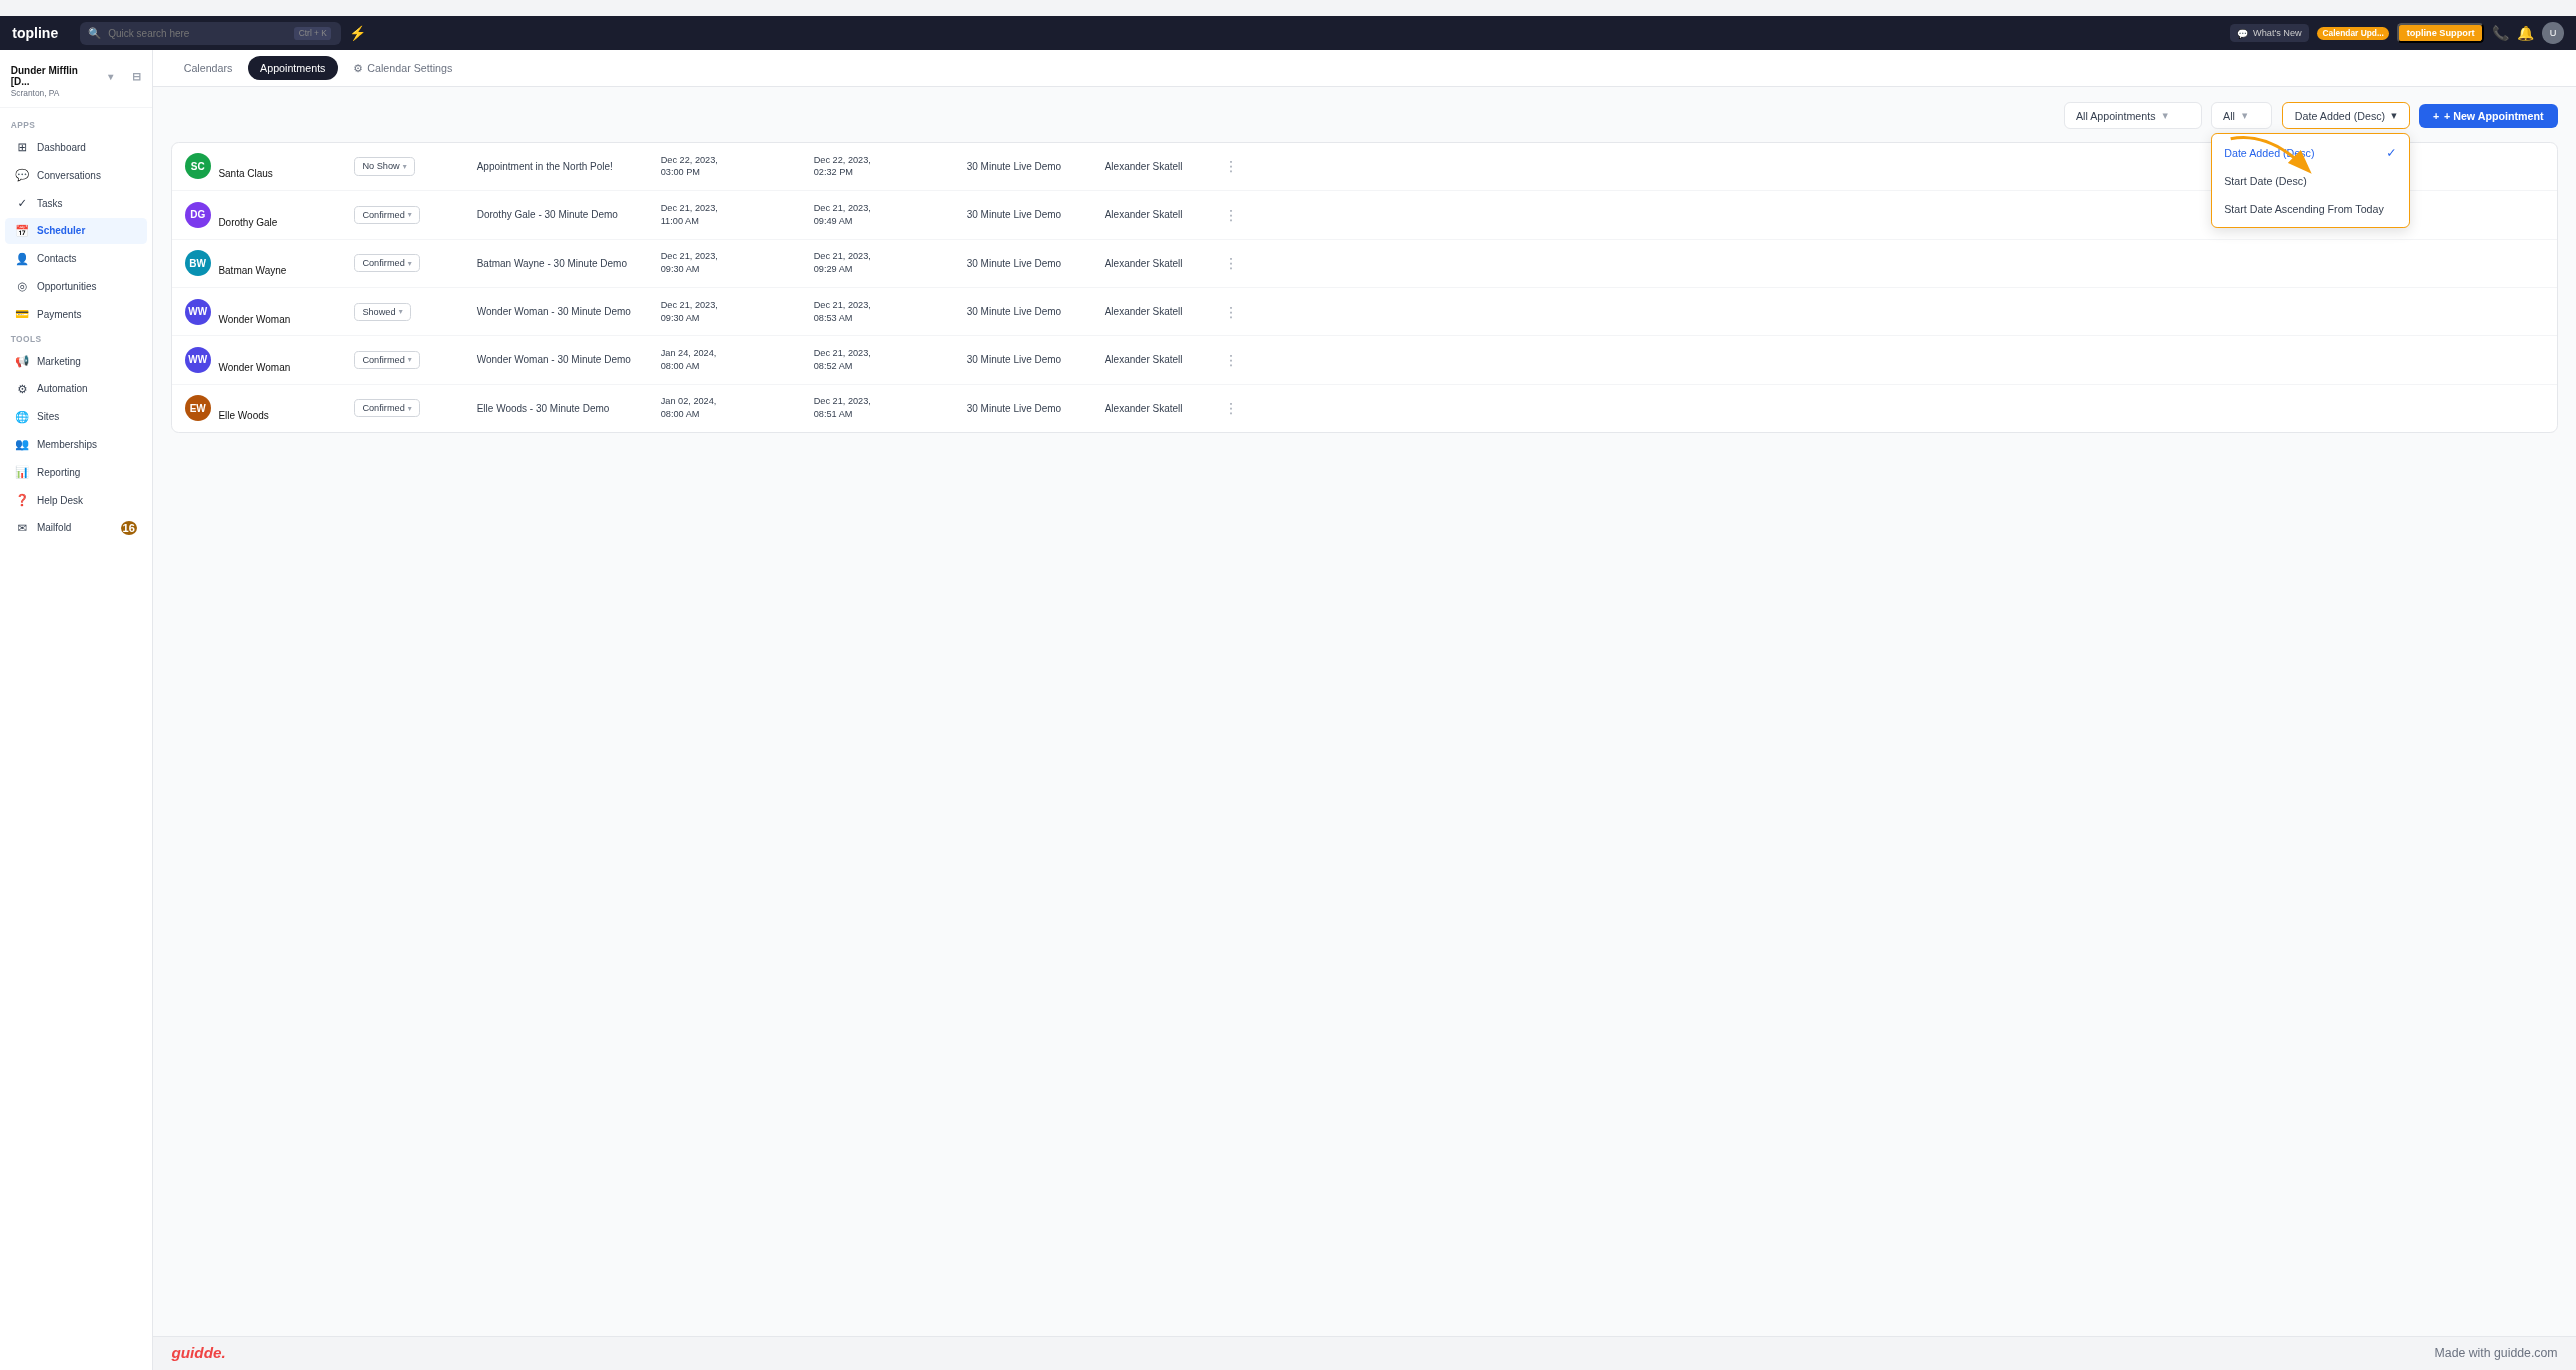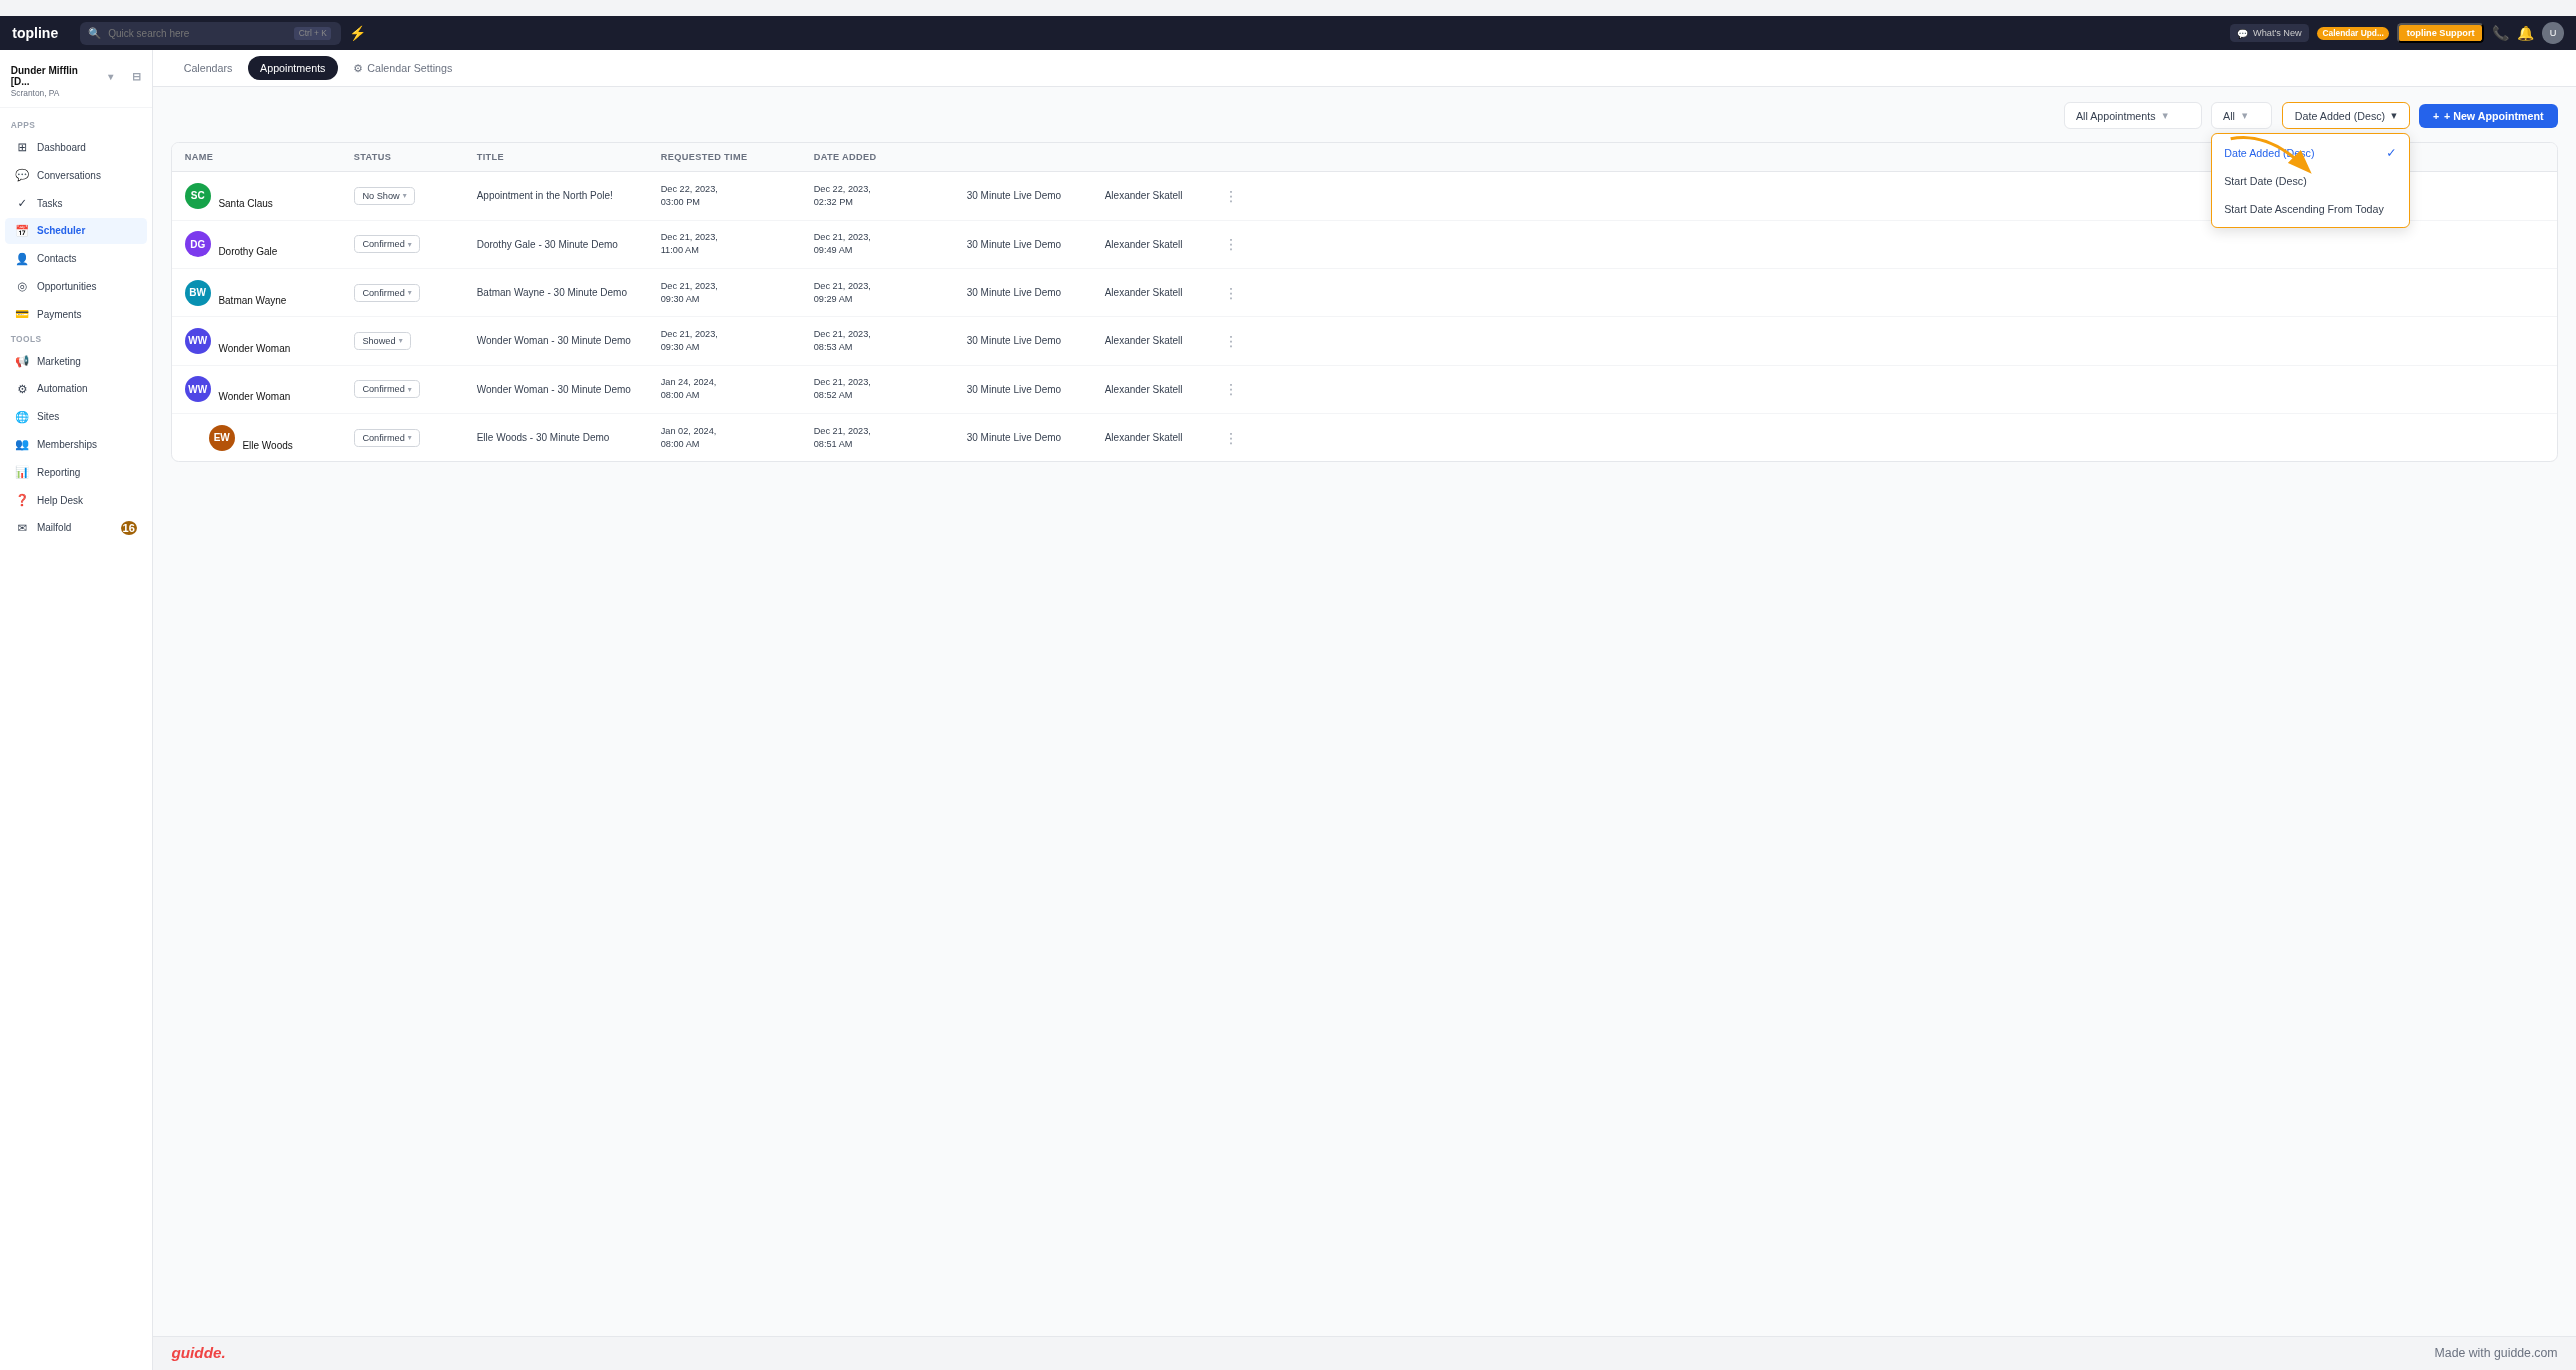--- a/index.html
+++ b/index.html
@@ -559,30 +559,20 @@
           <defs>
             <marker id="arrowhead" markerWidth="8" markerHeight="6" refX="6" refY="3" orient="auto">
               <polygon points="0 0, 8 3, 0 6" fill="#f59e0b"></polygon>
             </marker>
           </defs>
           <path d="M 10 10 Q 60 0 110 50" stroke="#f59e0b" stroke-width="4" fill="none" marker-end="url(#arrowhead)"></path>
         </svg>
       </div>
 
       <div class="appt-table">
-        <div class="appt-table-header">
-          <div class="appt-table-header-cell">Name</div>
-          <div class="appt-table-header-cell">Status</div>
-          <div class="appt-table-header-cell">Title</div>
-          <div class="appt-table-header-cell">Requested Time</div>
-          <div class="appt-table-header-cell">Date Added</div>
-          <div class="appt-table-header-cell"></div>
-          <div class="appt-table-header-cell"></div>
-          <div class="appt-table-header-cell"></div>
-        </div>
 
         <div class="appt-row">
           <div class="appt-cell">
             <div class="appt-name-cell">
               <div class="appt-avatar" style="background:#16a34a;color:#fff;">SC</div>
               <span class="appt-name">Santa Claus</span>
             </div>
           </div>
           <div class="appt-cell">
             <button class="status-badge">
@@ -683,21 +673,21 @@
           <div class="appt-cell">30 Minute Live Demo</div>
           <div class="appt-cell">Alexander Skatell</div>
           <div class="appt-cell">
             <div class="appt-more-btn">⋮</div>
           </div>
         </div>
 
         <div class="appt-row">
           <div class="appt-cell">
             <div class="appt-name-cell">
-              <div class="appt-avatar" style="background:#b45309;color:#fff;margin-left:24px;">EW</div>
+              <div class="appt-avatar" style="background:#b45309;color:#fff;">EW</div>
               <span class="appt-name">Elle Woods</span>
             </div>
           </div>
           <div class="appt-cell">
             <button class="status-badge">
               Confirmed <span class="status-badge-arrow">▾</span>
             </button>
           </div>
           <div class="appt-cell">Elle Woods - 30 Minute Demo</div>
           <div class="appt-cell appt-datetime">Jan 02, 2024,<br>08:00 AM</div>

